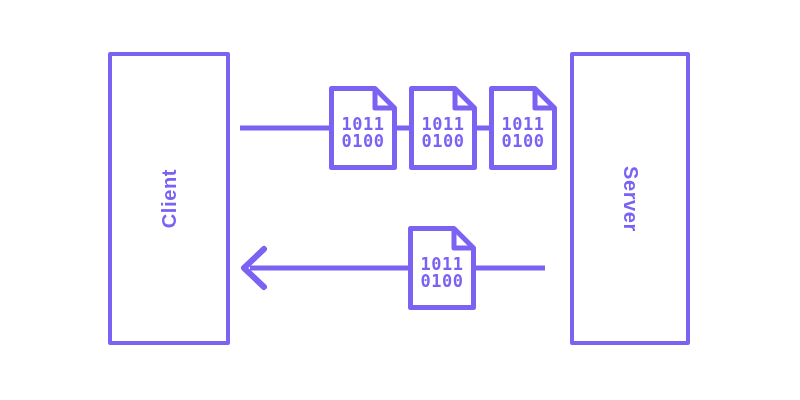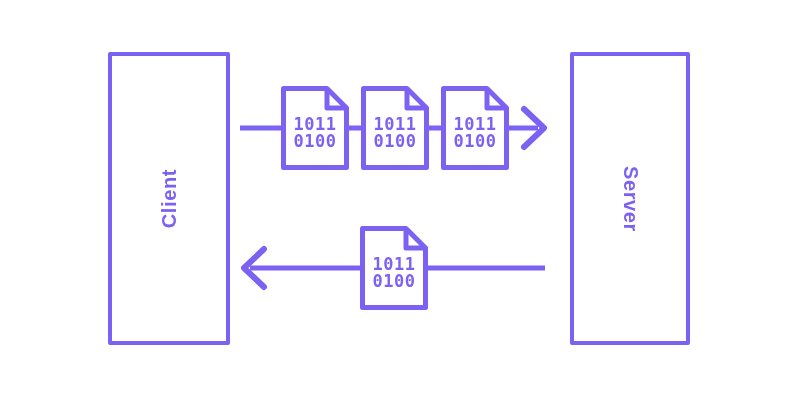--- a/index.html
+++ b/index.html
@@ -67,20 +67,21 @@
       writing-mode: vertical-rl;
       transform: rotate(180deg);
     }
     .read-down {
       writing-mode: vertical-rl;
     }
     .packet {
       position: absolute;
       width: 68px;
       height: 84px;
+      margin-left: 48px;
     }
     .packet-doc {
       position: absolute;
       left: 0;
       top: 0;
       width: 68px;
       height: 84px;
     }
     .doc-body {
       fill: #ffffff;

